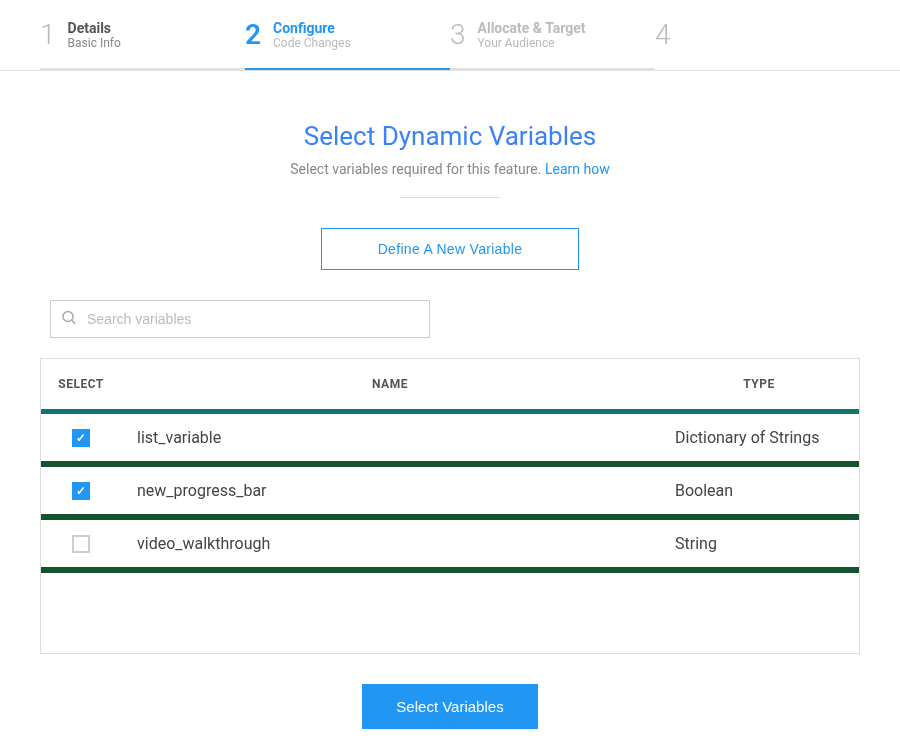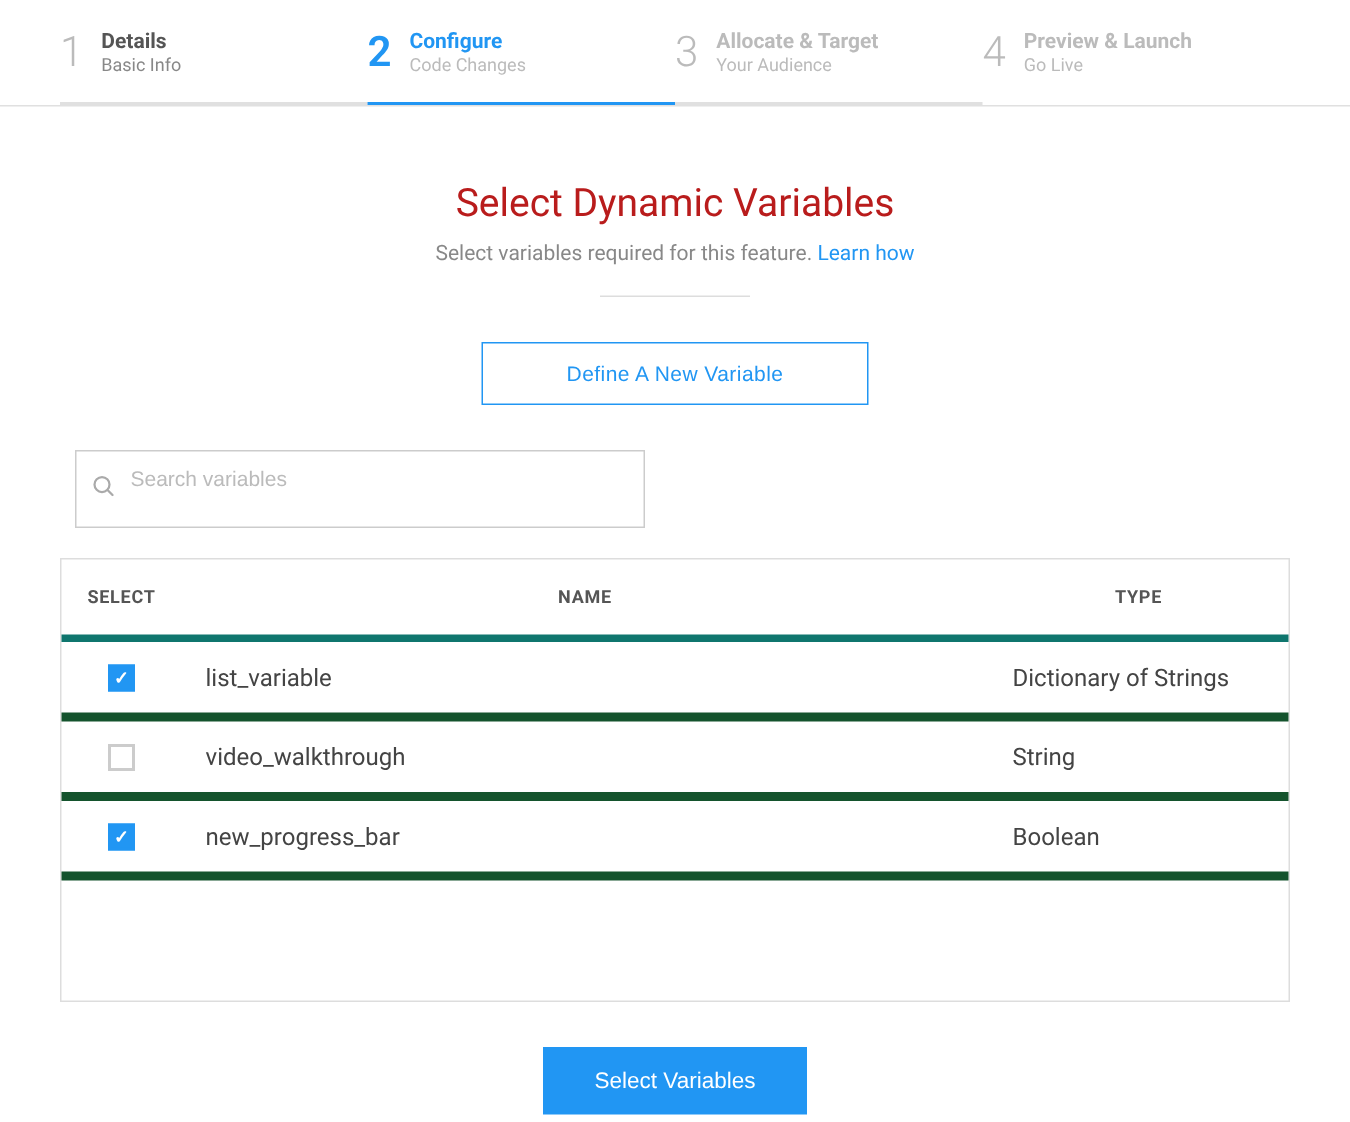--- a/index.html
+++ b/index.html
@@ -82,21 +82,21 @@
     .main-content {
       display: flex;
       flex-direction: column;
       align-items: center;
       padding: 20px 40px 40px 40px;
     }
 
     .page-title {
       font-size: 26px;
       font-weight: 400;
-      color: #b91c1c;
+      color: #3b82f6;
       margin-bottom: 10px;
     }
 
     .page-subtitle {
       font-size: 14px;
       color: #888;
       margin-bottom: 20px;
     }
 
     .page-subtitle a {
@@ -134,21 +134,21 @@
     .search-icon-wrap {
       position: absolute;
       left: 12px;
       top: 50%;
       transform: translateY(-50%);
       color: #aaa;
       font-size: 14px;
     }
     .search-input {
       width: 100%;
-      padding: 10px 12px 24px 36px;
+      padding: 10px 12px 10px 36px;
       border: 1px solid #ccc;
       font-size: 14px;
       color: #333;
       outline: none;
       background: #fff;
     }
     .search-input::placeholder {
       color: #bbb;
     }
 
@@ -251,24 +251,20 @@
   </div>
   <div class="step">
     <span class="step-number">3</span>
     <div class="step-text">
       <span class="step-title">Allocate &amp; Target</span>
       <span class="step-subtitle">Your Audience</span>
     </div>
   </div>
   <div class="step">
     <span class="step-number">4</span>
-    <div class="step-text">
-      <span class="step-title">Preview &amp; Launch</span>
-      <span class="step-subtitle">Go Live</span>
-    </div>
   </div>
 </div>
 
 <div class="divider-line"></div>
 
 <div class="main-content">
   <h1 class="page-title">Select Dynamic Variables</h1>
   <p class="page-subtitle">
     <span>Select variables required for this feature.</span>
     <a href="#">Learn how</a>
@@ -298,34 +294,34 @@
     <div class="table-row">
       <div class="checkbox-wrap">
         <div class="custom-checkbox checked"></div>
       </div>
       <div class="table-cell">list_variable</div>
       <div class="table-cell">Dictionary of Strings</div>
     </div>
 
     <div class="table-row">
       <div class="checkbox-wrap">
+        <div class="custom-checkbox checked"></div>
+      </div>
+      <div class="table-cell">new_progress_bar</div>
+      <div class="table-cell">Boolean</div>
+    </div>
+
+    <div class="table-row">
+      <div class="checkbox-wrap">
         <div class="custom-checkbox"></div>
       </div>
       <div class="table-cell">video_walkthrough</div>
       <div class="table-cell">String</div>
     </div>
 
-    <div class="table-row">
-      <div class="checkbox-wrap">
-        <div class="custom-checkbox checked"></div>
-      </div>
-      <div class="table-cell">new_progress_bar</div>
-      <div class="table-cell">Boolean</div>
-    </div>
-
     <div class="table-row empty-row">
       <div></div>
         <div></div>
         <div></div>
     </div>
   </div>
 
   <button class="select-btn">Select Variables</button>
 </div>
 

